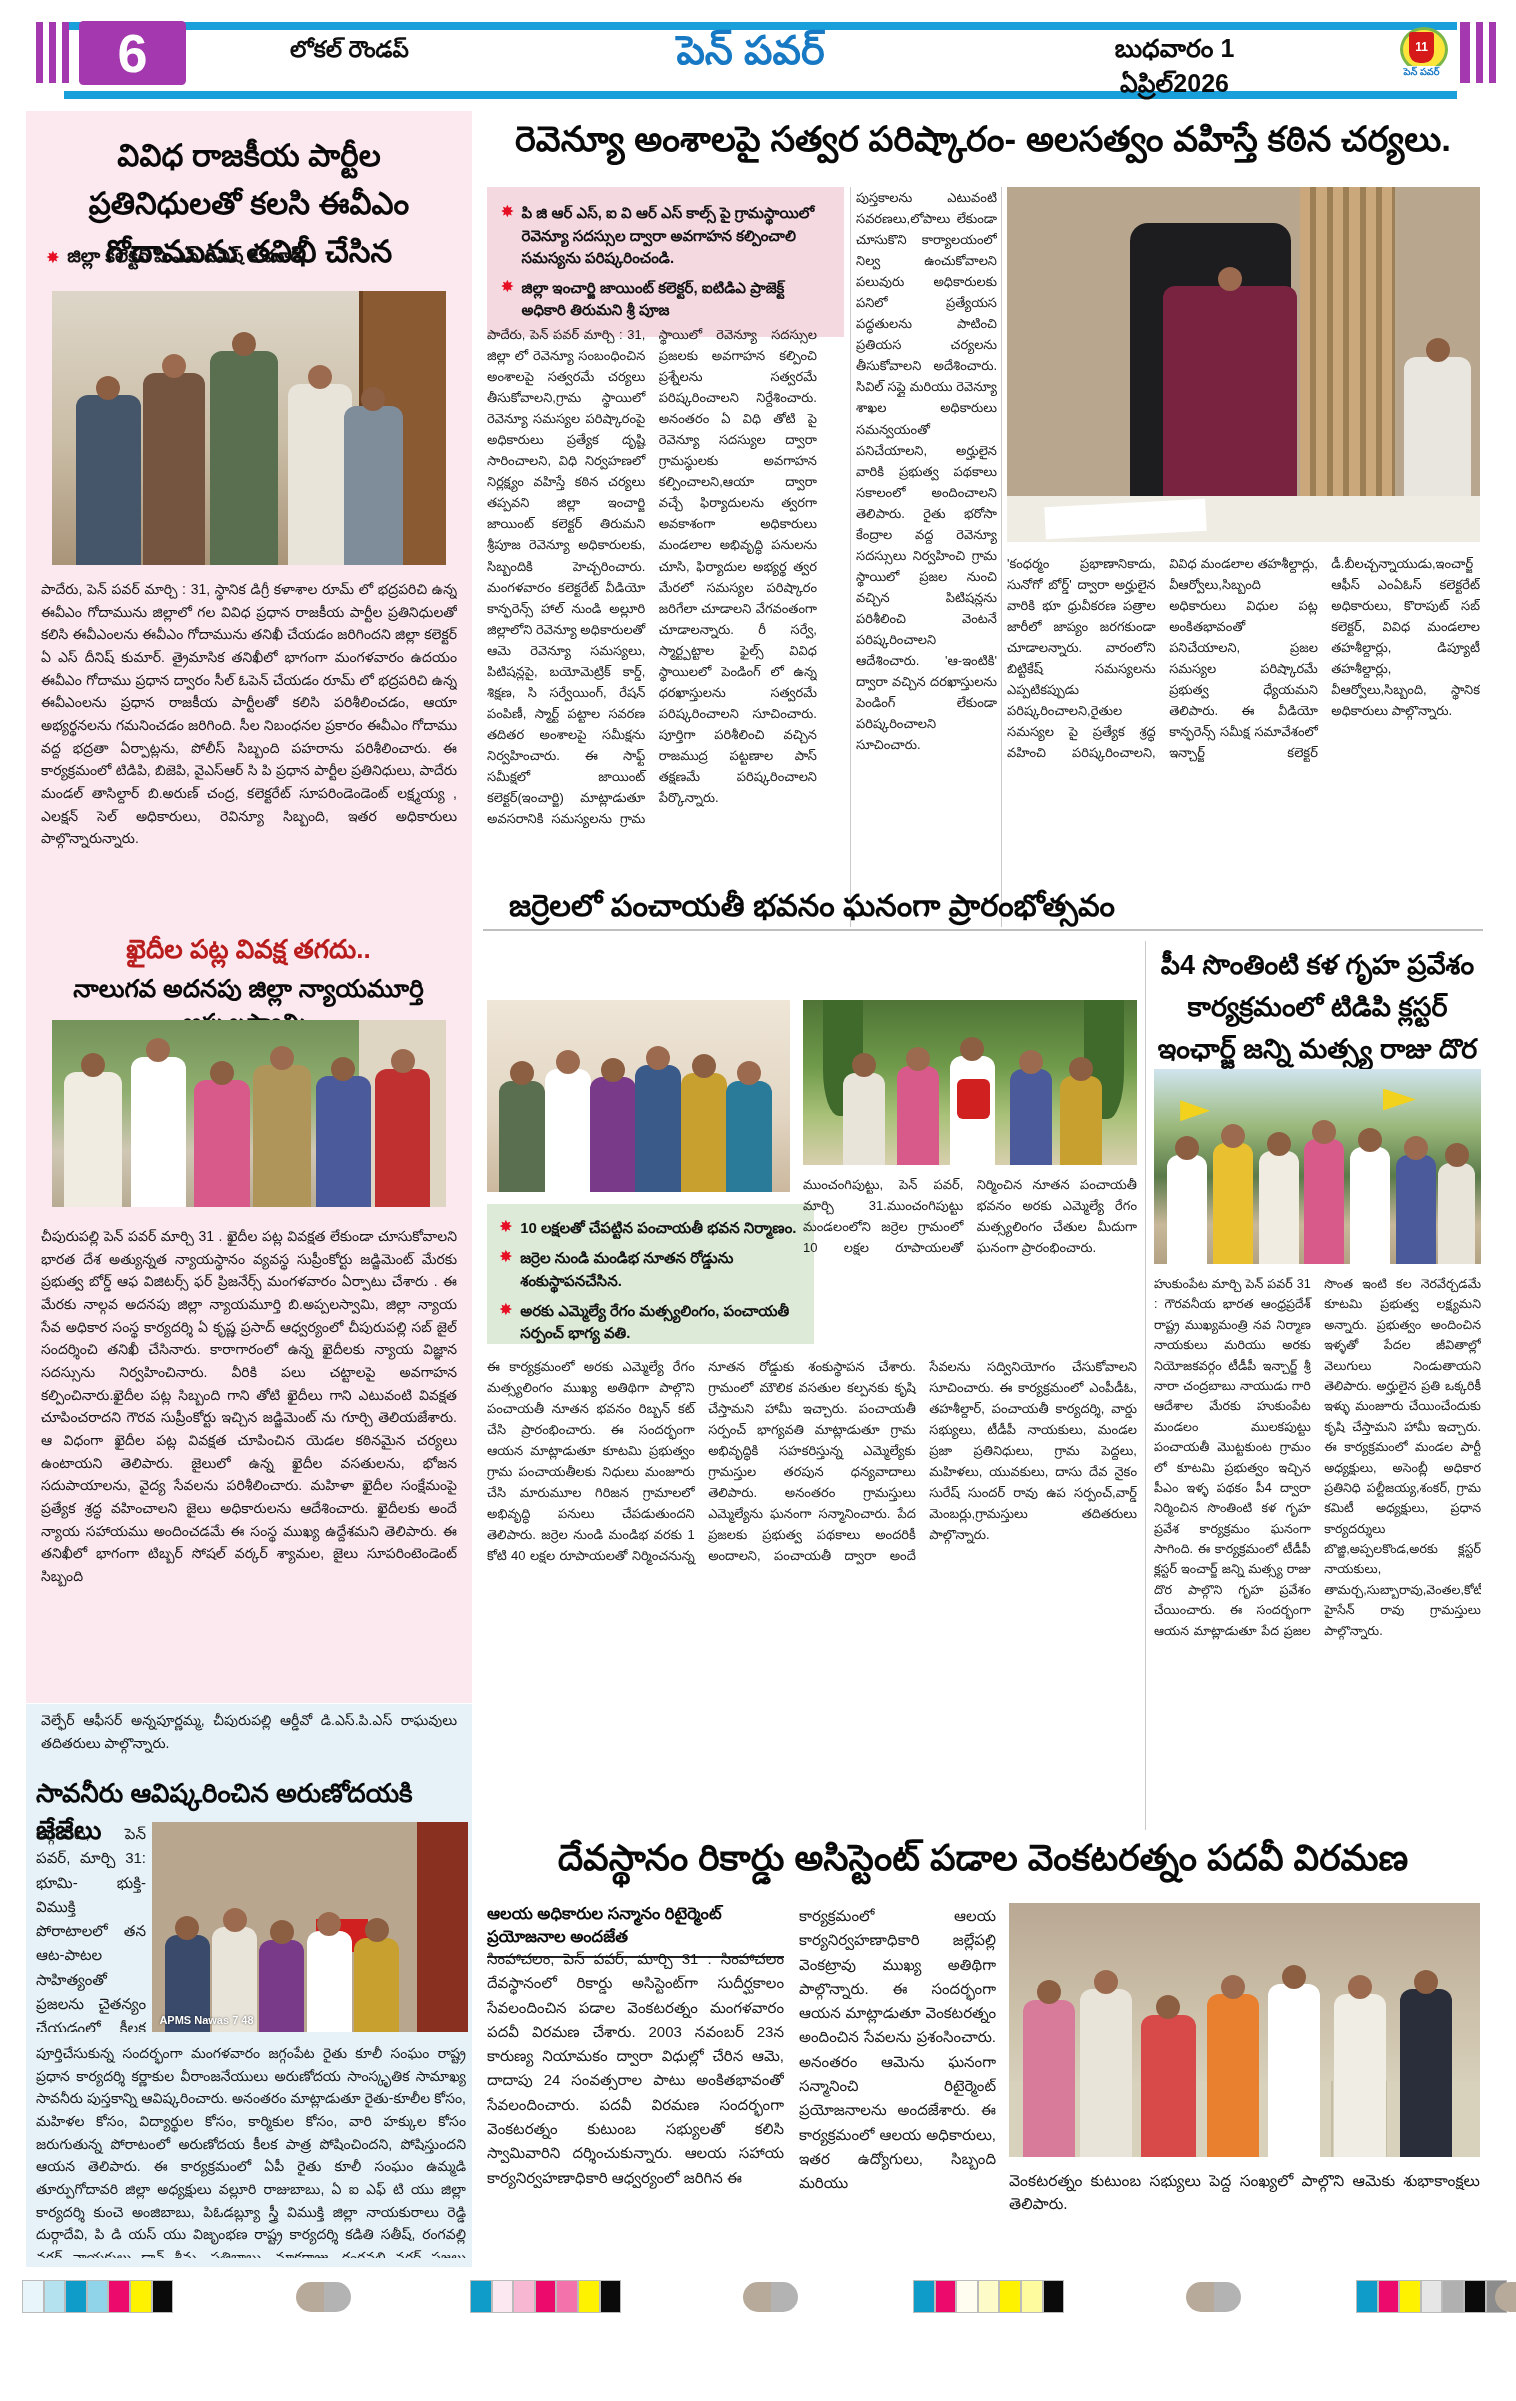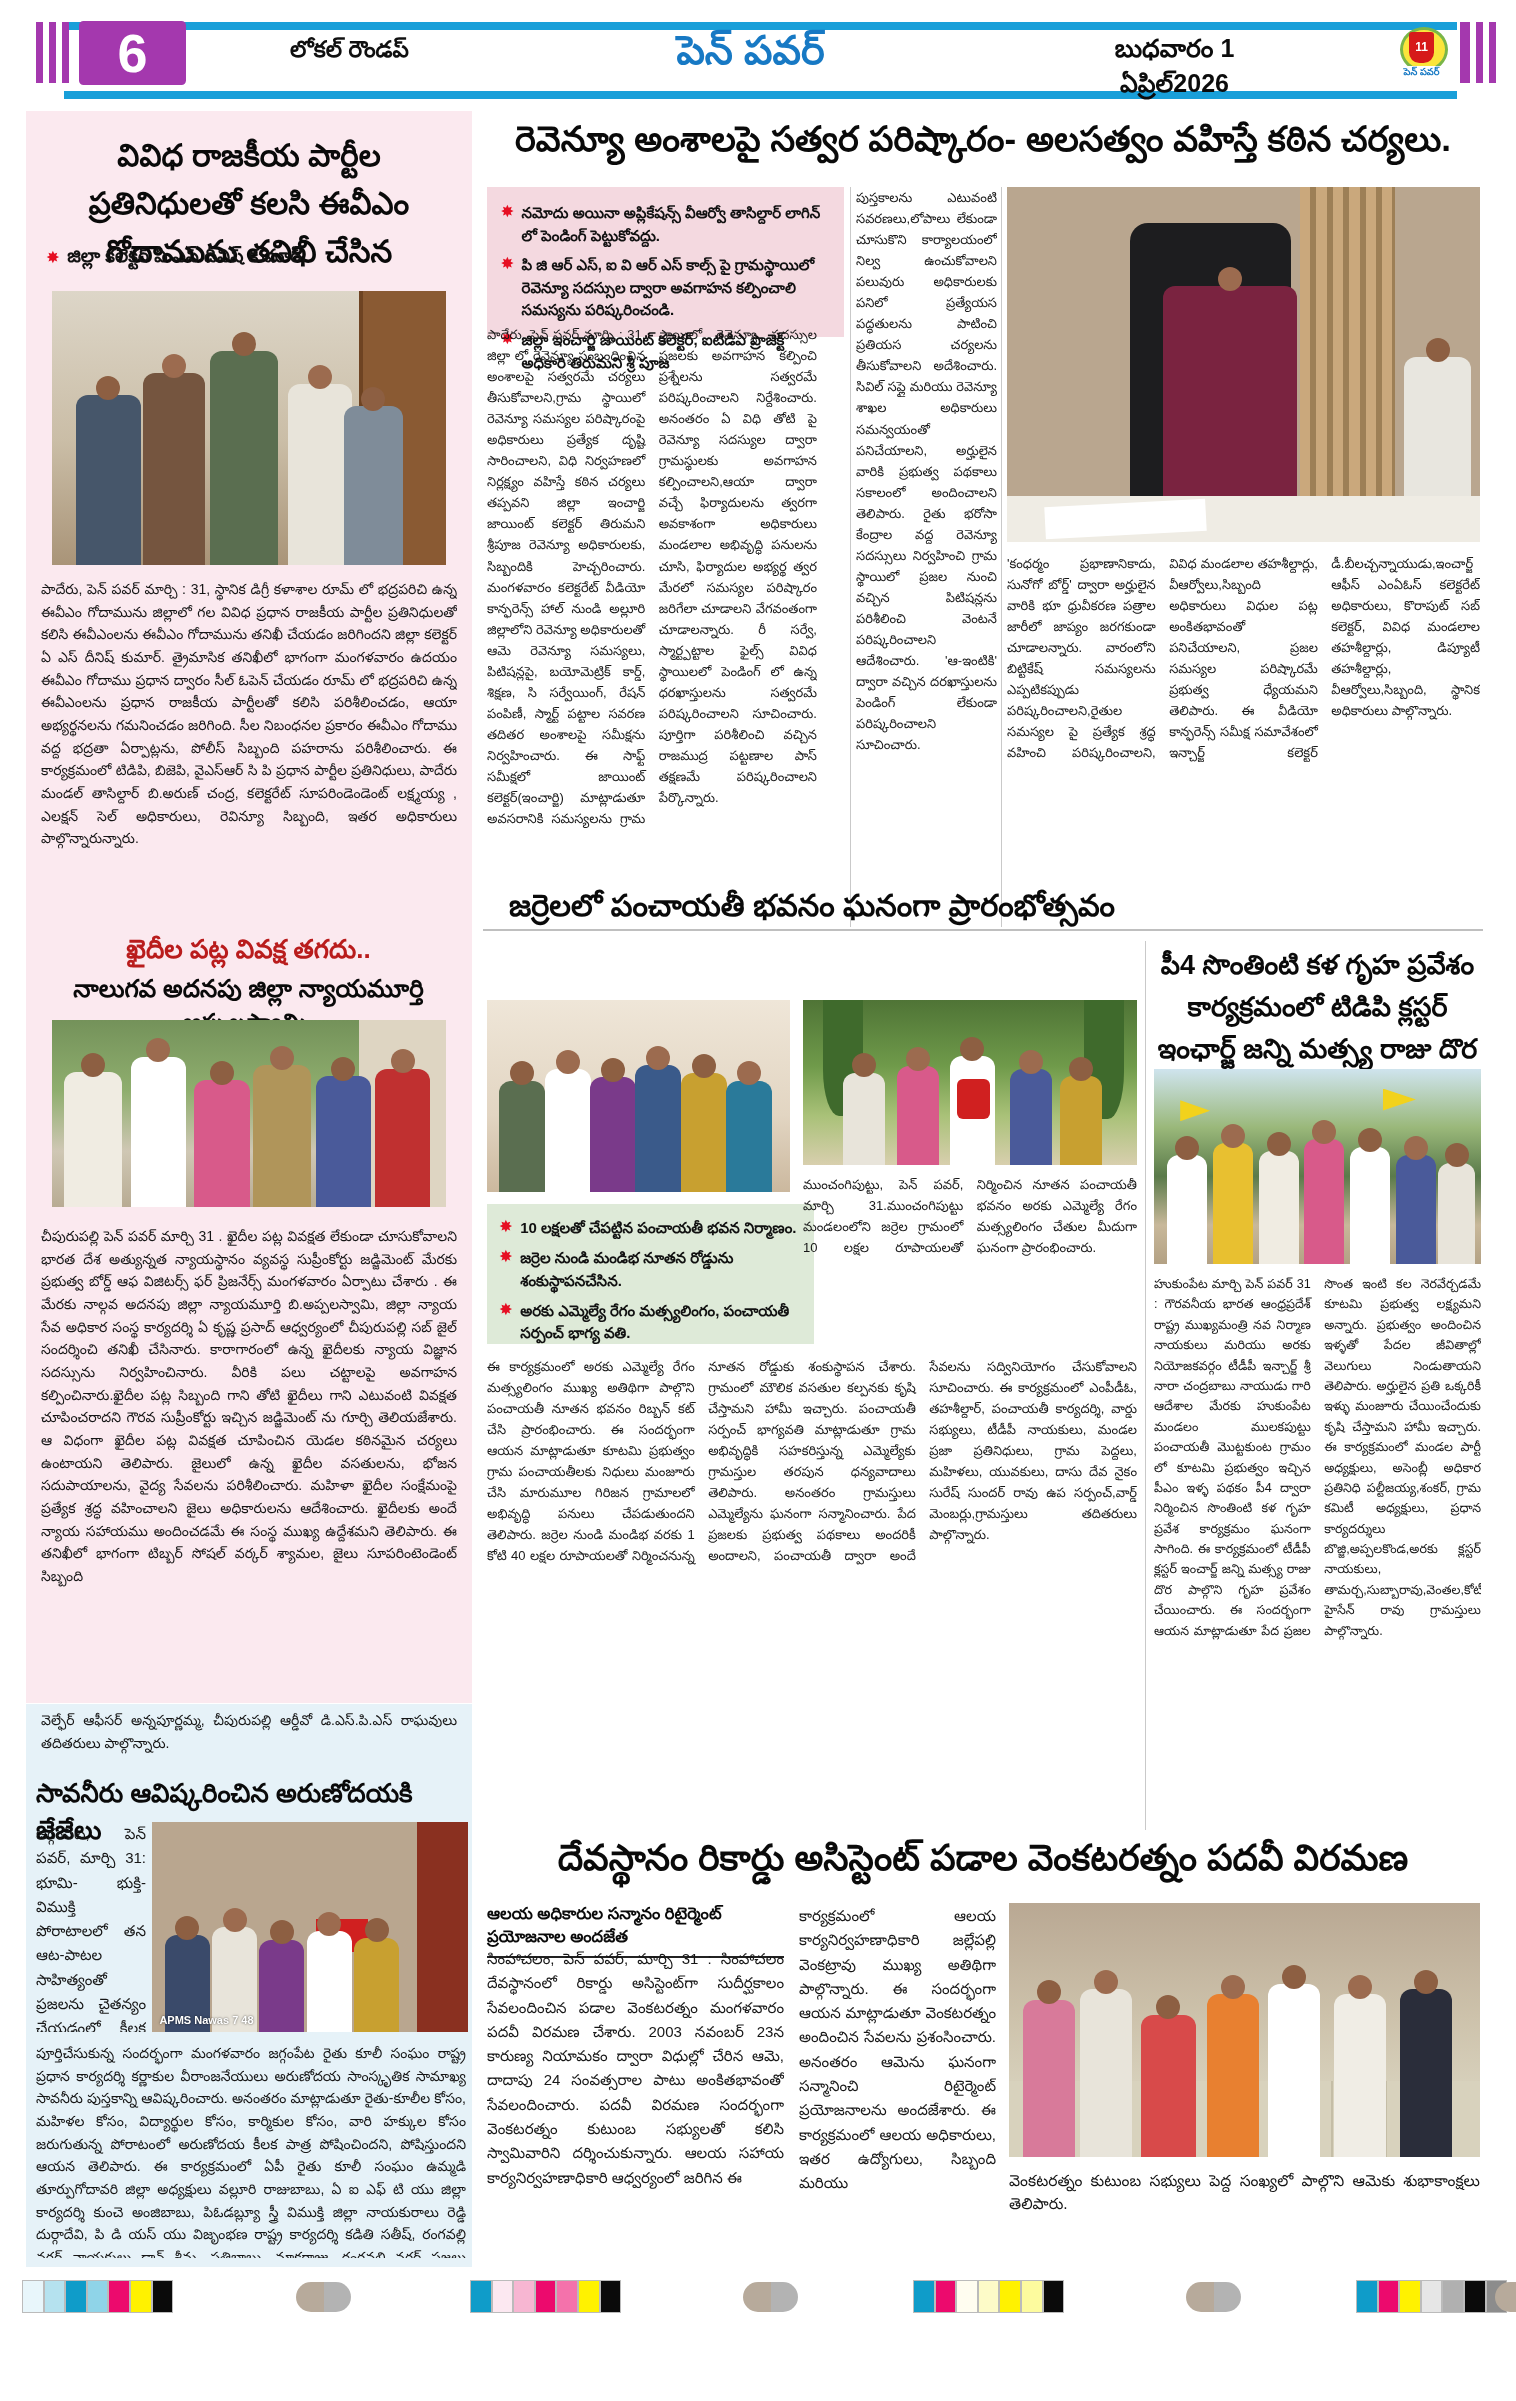--- a/index.html
+++ b/index.html
@@ -133,24 +133,20 @@
     <div class="person" style="--skin:#9c6b4f;left:49%;width:45px;height:48%;background:#ffffff;"></div>
     <div class="person" style="--skin:#8d5f42;left:64%;width:45px;height:45%;background:#c8a030;"></div>
     <div class="wm">APMS Nawas 7 48</div>
   </div>
   <div class="abs body-txt" style="left:36px;top:2042px;width:430px;height:216px;">పూర్తిచేసుకున్న సందర్భంగా మంగళవారం జగ్గంపేట రైతు కూలీ సంఘం  రాష్ట్ర ప్రధాన కార్యదర్శి కర్ణాకుల వీరాంజనేయులు అరుణోదయ సాంస్కృతిక సామాఖ్య సావనీరు పుస్తకాన్ని ఆవిష్కరించారు. అనంతరం  మాట్లాడుతూ రైతు-కూలీల కోసం, మహిళల కోసం, విద్యార్థుల కోసం, కార్మికుల కోసం, వారి హక్కుల కోసం జరుగుతున్న పోరాటంలో అరుణోదయ కీలక పాత్ర పోషించిందని, పోషిస్తుందని ఆయన తెలిపారు. ఈ కార్యక్రమంలో ఏపీ రైతు కూలీ సంఘం  ఉమ్మడి తూర్పుగోదావరి జిల్లా అధ్యక్షులు వల్లూరి రాజుబాబు, ఏ ఐ ఎఫ్ టి యు జిల్లా కార్యదర్శి కుంచె అంజిబాబు, పిఓడబ్ల్యూ స్త్రీ విముక్తి జిల్లా నాయకురాలు రెడ్డి దుర్గాదేవి, పి డి యస్ యు విజృంభణ రాష్ట్ర కార్యదర్శి కడితి సతీష్, రంగవల్లి నగర్ నాయకులు డాన్ శ్రీను, సత్తిబాబు, నూకరాజు, రంగవల్లి నగర్ ప్రజలు పాల్గొన్నారు.</div>
 
   <div class="abs headline center" style="left:483px;top:119px;width:1000px;font-size:35px;">రెవెన్యూ అంశాలపై సత్వర పరిష్కారం- అలసత్వం వహిస్తే కఠిన చర్యలు.</div>
 
   <div class="box-pink" style="left:487px;top:187px;width:330px;height:120px;">
     <ul class="bullets">
-      <li>
-          <span class="star"></span>
-          <span>నమోదు అయినా అప్లికేషన్స్ వీఆర్వో తాసిల్దార్ లాగిన్ లో పెండింగ్ పెట్టుకోవద్దు.</span>
-        </li>
       <li>
           <span class="star"></span>
           <span>పి జి ఆర్ ఎస్, ఐ వి ఆర్ ఎస్ కాల్స్ పై గ్రామస్థాయిలో రెవెన్యూ సదస్సుల ద్వారా అవగాహన కల్పించాలి సమస్యను పరిష్కరించండి.</span>
         </li>
       <li>
           <span class="star"></span>
           <span>జిల్లా ఇంచార్జి జాయింట్ కలెక్టర్, ఐటిడిఎ ప్రాజెక్ట్ అధికారి తిరుమని శ్రీ పూజ</span>
         </li>
     </ul>
   </div>

